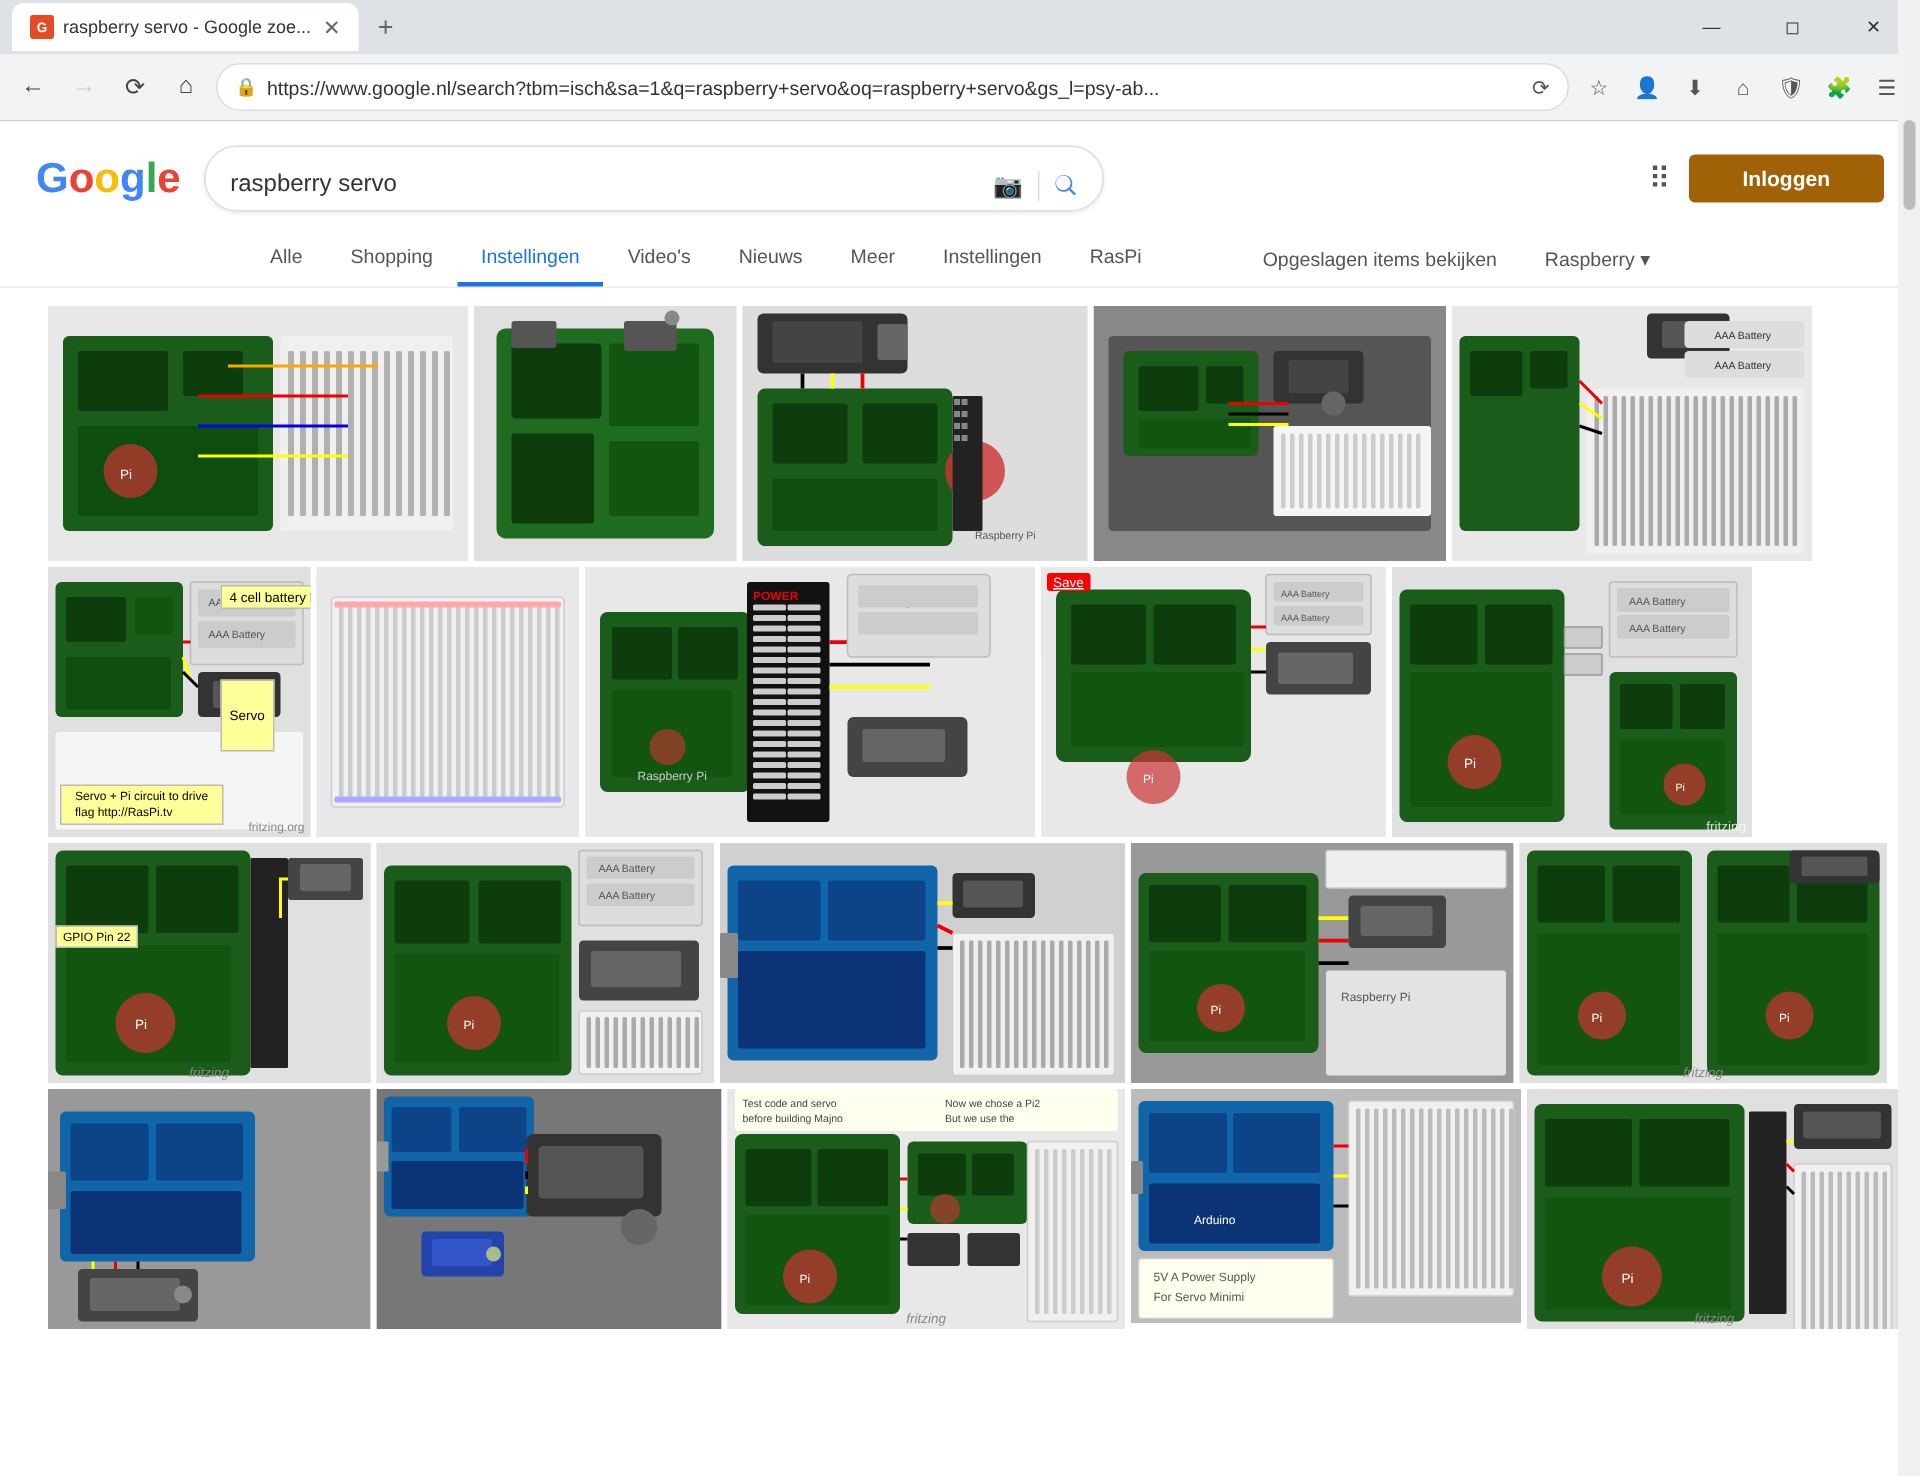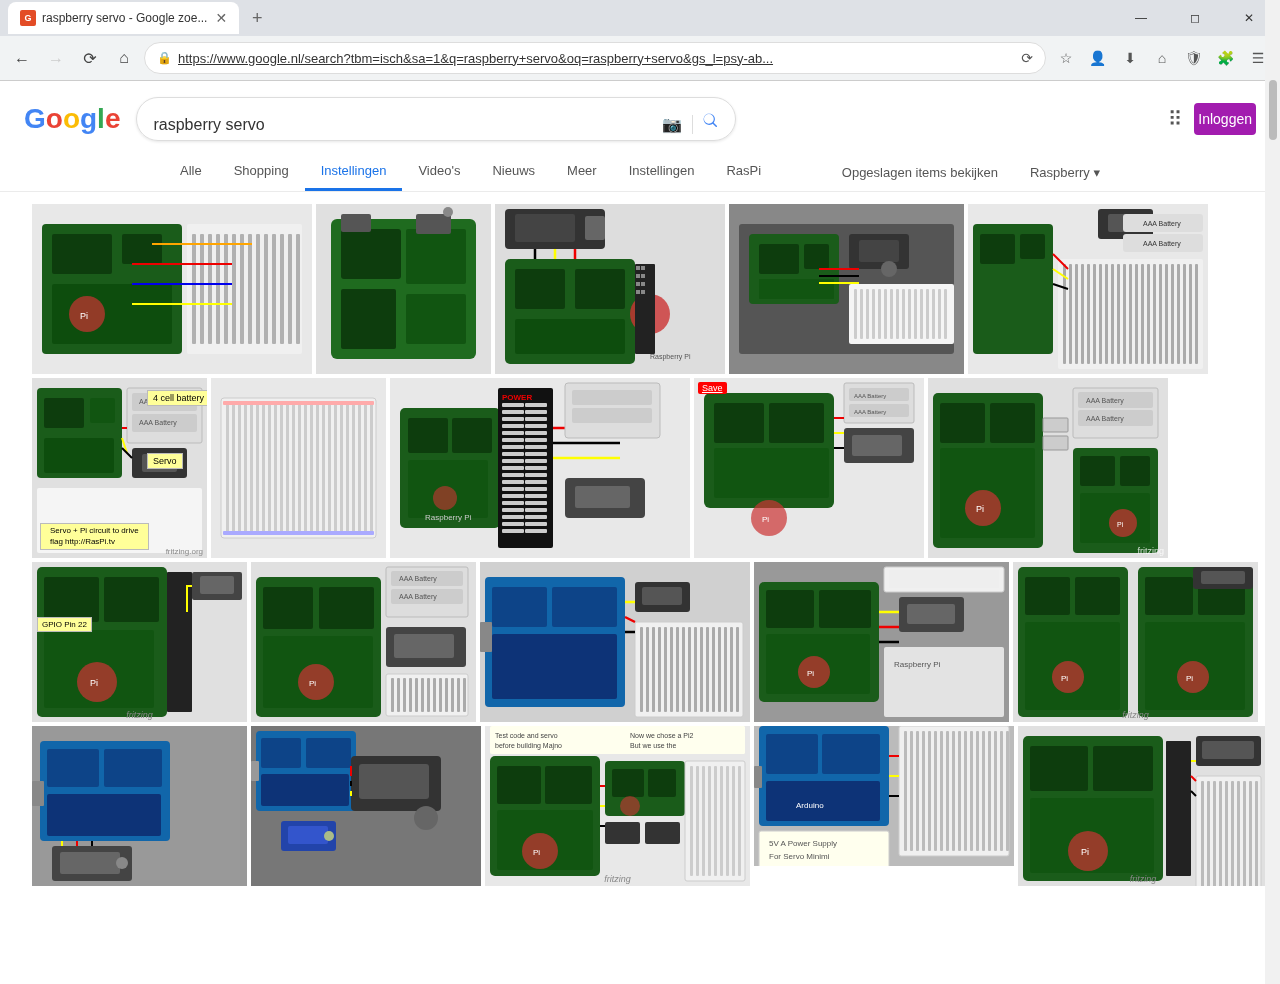--- a/index.html
+++ b/index.html
@@ -61,21 +61,21 @@
       color: #444; font-size: 16px; cursor: pointer;
     }
     .nav-btn.disabled { color: #ccc; cursor: default; }
     .address-bar {
       flex: 1; display: flex; align-items: center;
       background: #fff; border: 1px solid #ddd;
       border-radius: 20px; height: 32px; padding: 0 12px;
       font-size: 13px; color: #333;
     }
     .address-bar .lock-icon { color: #555; margin-right: 6px; font-size: 12px; }
-    .address-bar-text { flex: 1; overflow: hidden; text-overflow: ellipsis; white-space: nowrap; text-decoration: underline; }
+    .address-bar-text { flex: 1; overflow: hidden; text-overflow: ellipsis; white-space: nowrap; }
     .address-bar .reload-icon { color: #555; font-size: 14px; margin-left: 6px; cursor: pointer; }
     .toolbar-icons {
       display: flex; align-items: center; gap: 4px;
     }
     .toolbar-icon {
       width: 28px; height: 28px; border-radius: 50%;
       display: flex; align-items: center; justify-content: center;
       font-size: 14px; color: #555; cursor: pointer;
     }
 
@@ -107,43 +107,43 @@
       display: flex;
     }
     .logo-g { color: #4285f4; }
     .logo-o1 { color: #ea4335; }
     .logo-o2 { color: #fbbc05; }
     .logo-g2 { color: #4285f4; }
     .logo-l { color: #34a853; }
     .logo-e { color: #ea4335; }
 
     .search-box-wrapper {
-      display: flex; align-items: flex-end;
+      display: flex; align-items: flex-start;
       border: 1px solid #ddd; border-radius: 24px;
-      height: 44px; padding: 6px 16px;
+      height: 44px; padding: 16px 16px;
       width: 600px; gap: 8px;
       box-shadow: 0 1px 3px rgba(0,0,0,0.1);
     }
     .search-input-text {
       flex: 1; font-size: 16px; color: #333; border: none; outline: none;
     }
     .search-icon-btn {
       color: #4285f4; font-size: 18px; cursor: pointer;
     }
     .camera-icon-btn {
       color: #555; font-size: 16px; cursor: pointer; border-right: 1px solid #ddd; padding-right: 10px;
     }
     .header-right {
       display: flex; align-items: center; gap: 12px; margin-left: auto;
     }
     .apps-icon { color: #555; font-size: 20px; cursor: pointer; }
     .login-btn {
-      background: #a21caf; color: #fff; border: none;
-      border-radius: 4px; padding: 8px 4px;
-      font-size: 14px; font-weight: 400; cursor: pointer;
+      background: #a16207; color: #fff; border: none;
+      border-radius: 4px; padding: 8px 36px;
+      font-size: 14px; font-weight: 700; cursor: pointer;
     }
 
     .search-tabs {
       display: flex; align-items: center; gap: 0;
       padding: 0 140px;
     }
     .search-tab {
       padding: 10px 16px; font-size: 13px; color: #555;
       cursor: pointer; border-bottom: 3px solid transparent;
       white-space: nowrap;
@@ -487,21 +487,21 @@
             <text x="107" y="47" fill="#555" font-size="7">AAA Battery</text>
 
             <path d="M90 50 L95 50" stroke="#e00" stroke-width="2"></path>
             <path d="M90 60 L95 75" stroke="#ff0" stroke-width="2"></path>
             <path d="M90 70 L100 80" stroke="#000" stroke-width="2"></path>
 
             <rect x="5" y="110" width="165" height="65" rx="2" fill="#f5f5f5"></rect>
           </svg>
           
           <div style="position:absolute; top:12px; left:115px; background:#ffff99; border:1px solid #bbb; padding:2px 5px; font-size:9px; white-space:nowrap;">4 cell battery box</div>
-          <div style="position:absolute; top:75px; left:115px; background:#ffff99; border:1px solid #bbb; padding:2px 5px; font-size:9px;">Servo</div>
+          <div style="position:absolute; top:75px; left:115px; background:#ffff99; border:1px solid #bbb; padding:18px 5px; font-size:9px;">Servo</div>
           <div style="position:absolute; bottom:8px; left:8px; background:#ffff99; border:1px solid #bbb; padding:2px 9px; font-size:8px; max-width:160px; line-height:1.3;">Servo + Pi circuit to drive<br>flag http://RasPi.tv</div>
           <div class="img-source-label" style="color:#888;font-size:8px;">fritzing.org</div>
         </div>
 
         <div class="image-cell" style="width:175px; height:180px;">
           <svg class="circuit-svg" viewBox="0 0 175 180" preserveAspectRatio="xMidYMid slice">
             <rect width="175" height="180" fill="#e8e8e8"></rect>
 
             <rect x="10" y="20" width="155" height="140" rx="3" fill="#f0f0f0" stroke="#ccc"></rect>
             <g fill="#ccc">
@@ -921,21 +921,21 @@
               <rect x="229" y="40" width="3" height="110" rx="1"></rect>
               <rect x="235" y="40" width="3" height="110" rx="1"></rect>
               <rect x="241" y="40" width="3" height="110" rx="1"></rect>
               <rect x="247" y="40" width="3" height="110" rx="1"></rect>
               <rect x="253" y="40" width="3" height="110" rx="1"></rect>
             </g>
           </svg>
           <div class="fritzing-label">fritzing</div>
         </div>
 
-        <div class="image-cell" style="width:260px; height:140px;">
+        <div class="image-cell" style="width:260px; height:156px;">
           <svg class="circuit-svg" viewBox="0 0 260 160" preserveAspectRatio="xMidYMid slice">
             <rect width="260" height="160" fill="#ccc"></rect>
 
             <rect x="0" y="0" width="260" height="160" fill="#bbb"></rect>
 
             <rect x="5" y="10" width="130" height="100" rx="4" fill="#1166aa"></rect>
             <rect x="12" y="18" width="52" height="40" rx="2" fill="#0d4488"></rect>
             <rect x="68" y="18" width="58" height="40" rx="2" fill="#0d4488"></rect>
             <rect x="12" y="65" width="114" height="40" rx="2" fill="#0d3377"></rect>
 

